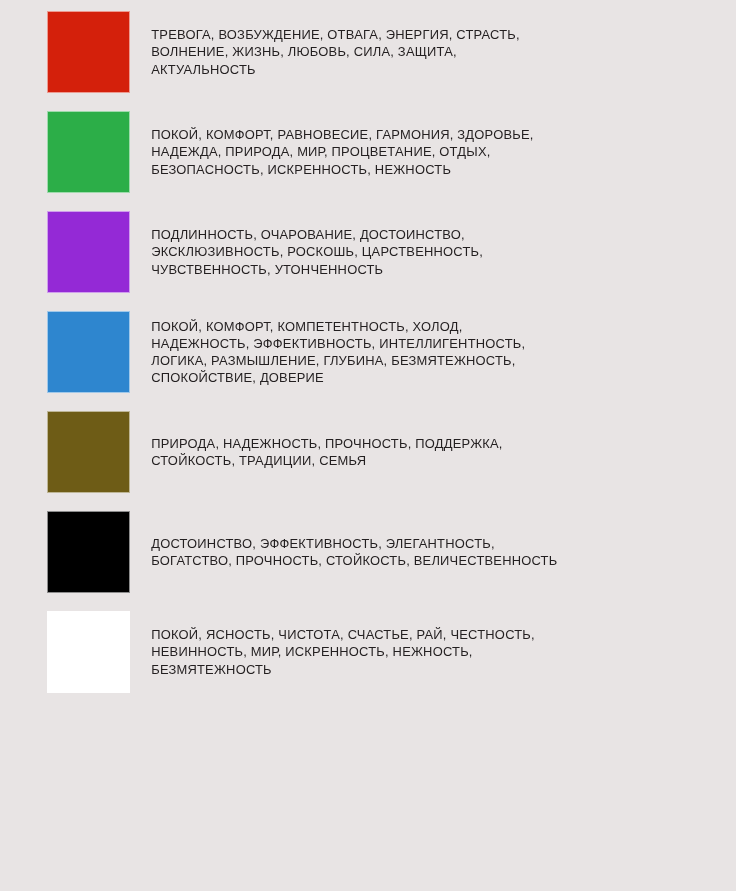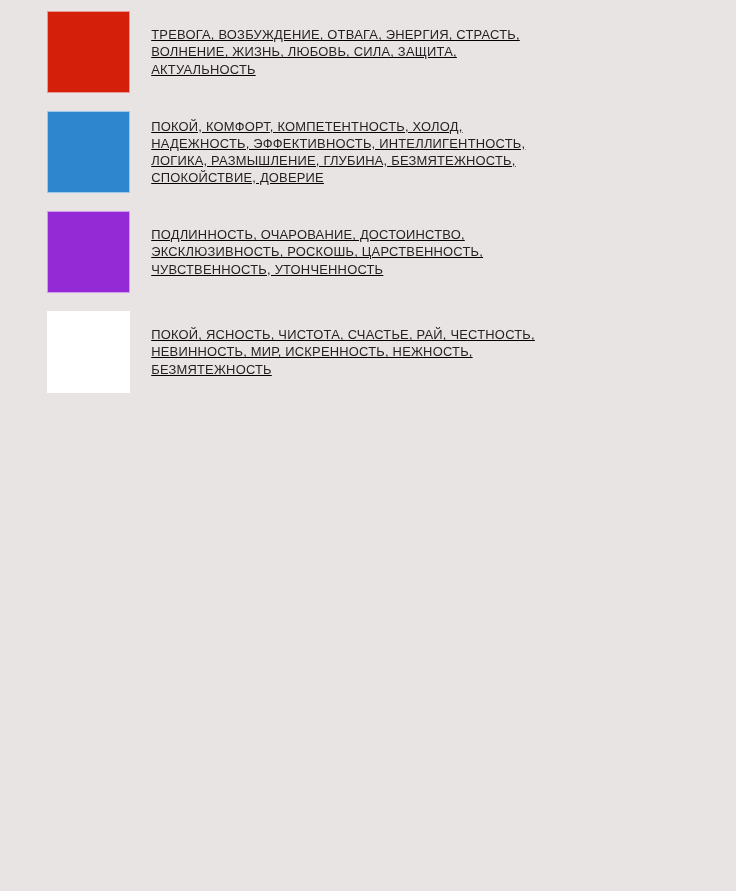--- a/index.html
+++ b/index.html
@@ -21,21 +21,20 @@
     box-sizing: border-box;
     padding-top: 11px;
   }
 
   .color-row {
     display: flex;
     align-items: center;
     height: 82px;
     margin-bottom: 18px;
     padding-left: 47px;
-    text-decoration: underline;
   }
 
   .color-row:last-child {
     margin-bottom: 0;
   }
 
   .swatch {
     flex: 0 0 auto;
     width: 83px;
     height: 82px;
@@ -63,31 +62,47 @@
 <body style="background: rgb(232, 228, 228);">
 
 <div id="color-meaning-list">
     <div class="color-row">
       <div class="swatch" style="background: rgb(212, 32, 11);"></div>
       <div class="row-text">ТРЕВОГА, ВОЗБУЖДЕНИЕ, ОТВАГА, ЭНЕРГИЯ, СТРАСТЬ,
 ВОЛНЕНИЕ, ЖИЗНЬ, ЛЮБОВЬ, СИЛА, ЗАЩИТА,
 АКТУАЛЬНОСТЬ</div>
     </div>
     <div class="color-row">
+      <div class="swatch" style="background: rgb(44, 174, 72);"></div>
+      <div class="row-text">ПОКОЙ, КОМФОРТ, РАВНОВЕСИЕ, ГАРМОНИЯ, ЗДОРОВЬЕ,
+НАДЕЖДА, ПРИРОДА, МИР, ПРОЦВЕТАНИЕ, ОТДЫХ,
+БЕЗОПАСНОСТЬ, ИСКРЕННОСТЬ, НЕЖНОСТЬ</div>
+    </div>
+    <div class="color-row">
+      <div class="swatch" style="background: rgb(148, 41, 214);"></div>
+      <div class="row-text">ПОДЛИННОСТЬ, ОЧАРОВАНИЕ, ДОСТОИНСТВО,
+ЭКСКЛЮЗИВНОСТЬ, РОСКОШЬ, ЦАРСТВЕННОСТЬ,
+ЧУВСТВЕННОСТЬ, УТОНЧЕННОСТЬ</div>
+    </div>
+    <div class="color-row">
       <div class="swatch" style="background: rgb(46, 134, 207);"></div>
       <div class="row-text">ПОКОЙ, КОМФОРТ, КОМПЕТЕНТНОСТЬ, ХОЛОД,
 НАДЕЖНОСТЬ, ЭФФЕКТИВНОСТЬ, ИНТЕЛЛИГЕНТНОСТЬ,
 ЛОГИКА, РАЗМЫШЛЕНИЕ, ГЛУБИНА, БЕЗМЯТЕЖНОСТЬ,
 СПОКОЙСТВИЕ, ДОВЕРИЕ</div>
     </div>
     <div class="color-row">
-      <div class="swatch" style="background: rgb(148, 41, 214);"></div>
-      <div class="row-text">ПОДЛИННОСТЬ, ОЧАРОВАНИЕ, ДОСТОИНСТВО,
-ЭКСКЛЮЗИВНОСТЬ, РОСКОШЬ, ЦАРСТВЕННОСТЬ,
-ЧУВСТВЕННОСТЬ, УТОНЧЕННОСТЬ</div>
+      <div class="swatch" style="background: rgb(110, 92, 22);"></div>
+      <div class="row-text">ПРИРОДА, НАДЕЖНОСТЬ, ПРОЧНОСТЬ, ПОДДЕРЖКА,
+СТОЙКОСТЬ, ТРАДИЦИИ, СЕМЬЯ</div>
+    </div>
+    <div class="color-row">
+      <div class="swatch" style="background: rgb(0, 0, 0);"></div>
+      <div class="row-text">ДОСТОИНСТВО, ЭФФЕКТИВНОСТЬ, ЭЛЕГАНТНОСТЬ,
+БОГАТСТВО, ПРОЧНОСТЬ, СТОЙКОСТЬ, ВЕЛИЧЕСТВЕННОСТЬ</div>
     </div>
     <div class="color-row">
       <div class="swatch" style="background: rgb(255, 255, 255);"></div>
       <div class="row-text">ПОКОЙ, ЯСНОСТЬ, ЧИСТОТА, СЧАСТЬЕ, РАЙ, ЧЕСТНОСТЬ,
 НЕВИННОСТЬ, МИР, ИСКРЕННОСТЬ, НЕЖНОСТЬ,
 БЕЗМЯТЕЖНОСТЬ</div>
     </div>
   </div>
 
 </body></html>

